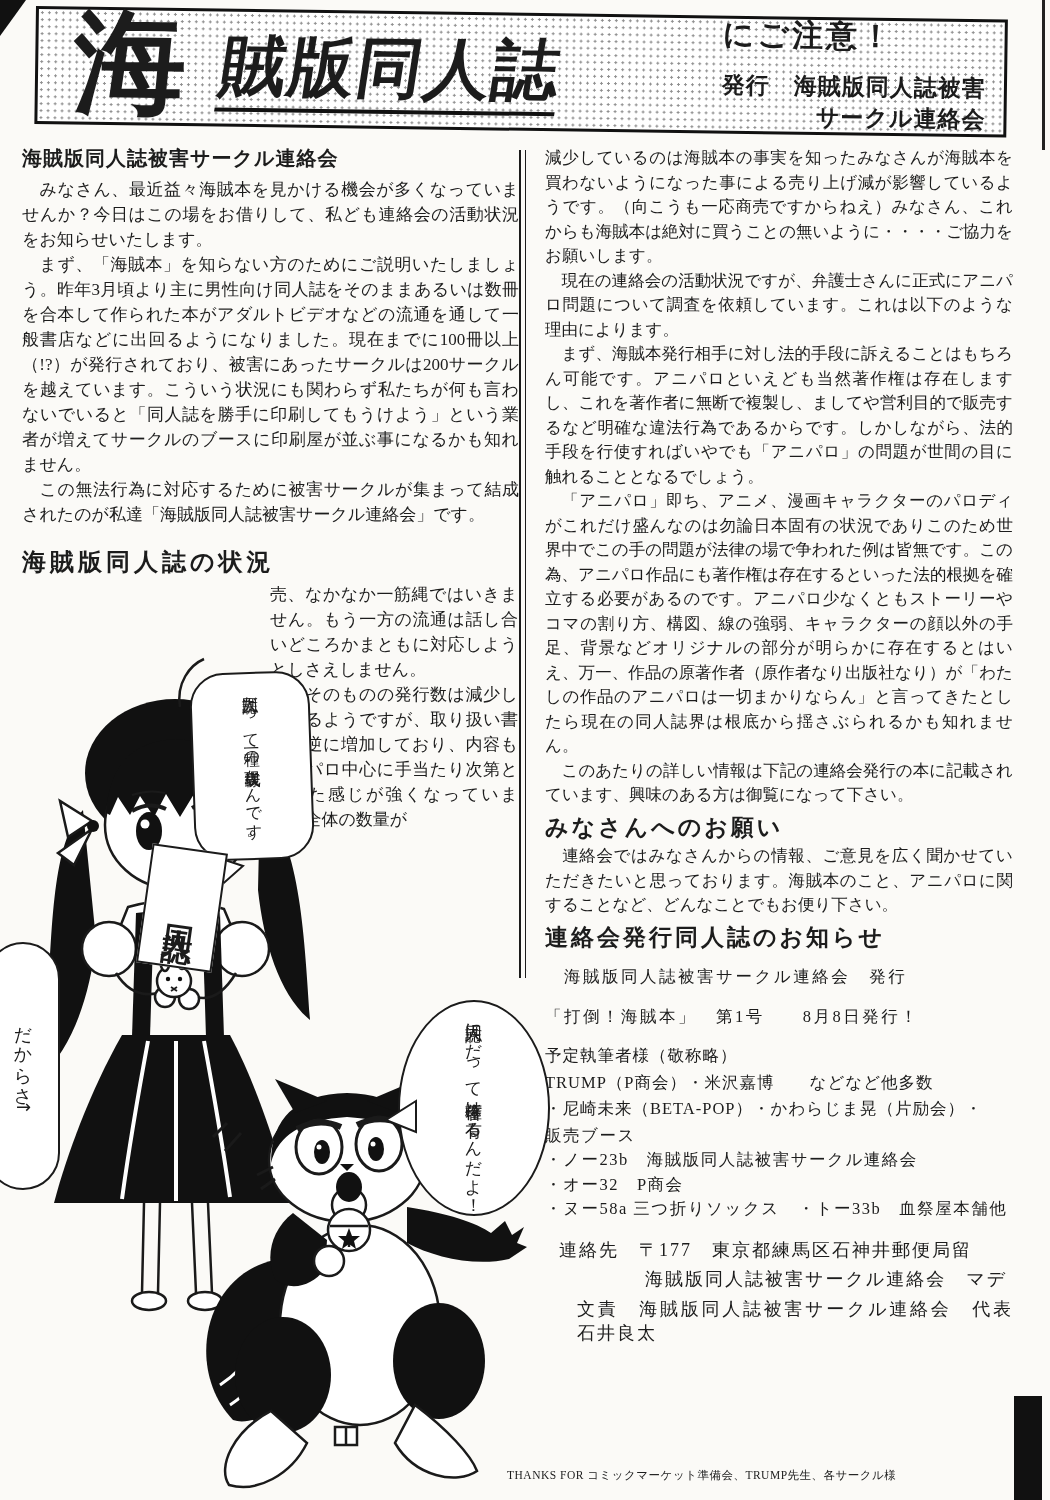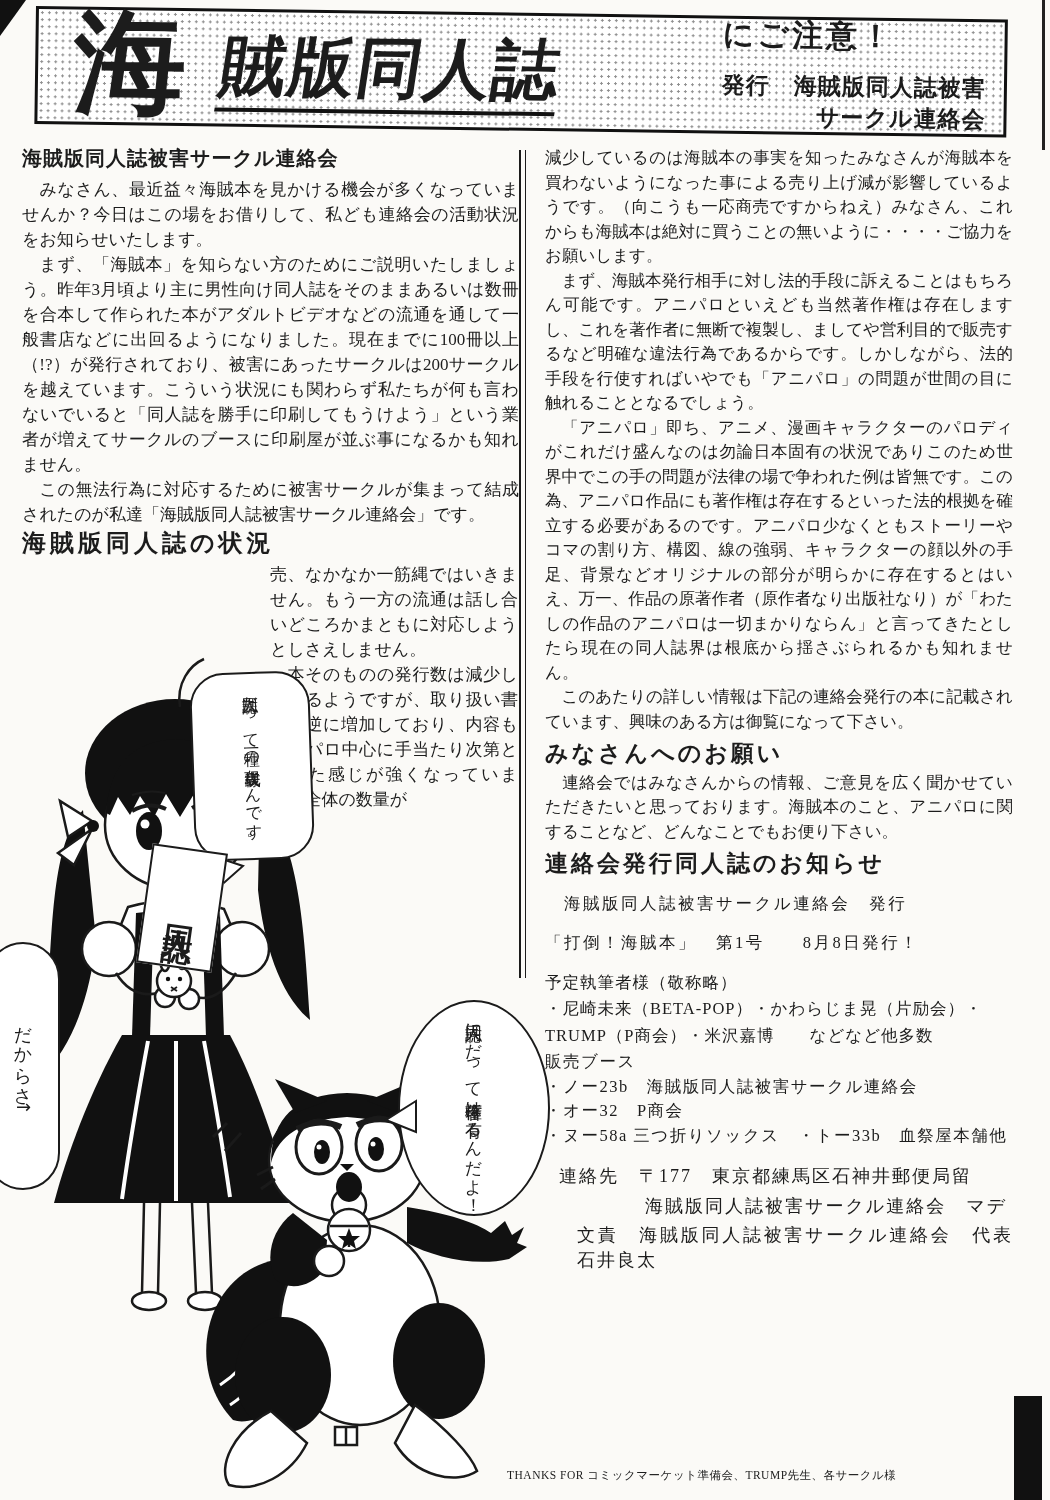--- a/index.html
+++ b/index.html
@@ -25,21 +25,21 @@
   }
   .header-right{margin-left:auto;text-align:left;margin-top:-4px;}
   .header-warning{font-size:31px;font-weight:bold;letter-spacing:3px;margin-bottom:14px;}
   .header-pub1{font-size:23px;font-weight:bold;letter-spacing:1px;}
   .header-pub2{font-size:23px;font-weight:bold;letter-spacing:1px;text-align:right;}
   
   .col-left{left:22px;top:146px;width:497px;font-size:17px;line-height:25px;text-align:justify;}
   .col-right{left:545px;top:146px;width:468px;font-size:16.5px;line-height:24.5px;text-align:justify;}
   .col-left p,.col-right p{margin:0;}
   .h-small{font-size:20px;font-weight:bold;letter-spacing:1px;margin:0 0 6px 0;}
-  .h-mid{font-size:24px;font-weight:bold;letter-spacing:4px;margin:4px 0 6px 0;}
+  .h-mid{font-size:24px;font-weight:bold;letter-spacing:4px;margin:24px 0 6px 0;font-family:Liberation Mono, monospace;}
   .h-right{font-size:23px;font-weight:bold;letter-spacing:3px;margin:8px 0 4px 0;}
   .wrap-right{margin-left:248px;width:248px;}
   .divider{left:519px;top:150px;width:4px;height:828px;border-left:2px solid #1b1b1b;border-right:1px solid #1b1b1b;}
   
   .announce p{margin:15px 0;letter-spacing:2.5px;}
   .authors p{margin:2px 0;letter-spacing:1px;}
   .booth p{margin:0 0;letter-spacing:1.5px;}
   .contact{margin-top:16px;font-size:18px;letter-spacing:2px;}
   .contact p{margin:5px 0;}
   .contact .c1{margin-left:14px;}
@@ -96,34 +96,35 @@
   <div class="wrap-right">
     <p>売、なかなか一筋縄ではいきません。もう一方の流通は話し合いどころかまともに対応しようとしさえしません。</p>
     <p>　本そのものの発行数は減少しているようですが、取り扱い書店は逆に増加しており、内容もアニパロ中心に手当たり次第といった感じが強くなっています。全体の数量が</p>
   </div>
 </div>
 
 <div class="abs divider"></div>
 
 <div class="abs col-right">
   <p>減少しているのは海賊本の事実を知ったみなさんが海賊本を買わないようになった事による売り上げ減が影響しているようです。（向こうも一応商売ですからねえ）みなさん、これからも海賊本は絶対に買うことの無いように・・・・ご協力をお願いします。</p>
+  <p>　現在の連絡会の活動状況ですが、弁護士さんに正式にアニパロ問題について調査を依頼しています。これは以下のような理由によります。</p>
   <p>　まず、海賊本発行相手に対し法的手段に訴えることはもちろん可能です。アニパロといえども当然著作権は存在しますし、これを著作者に無断で複製し、ましてや営利目的で販売するなど明確な違法行為であるからです。しかしながら、法的手段を行使すればいやでも「アニパロ」の問題が世間の目に触れることとなるでしょう。</p>
   <p>　「アニパロ」即ち、アニメ、漫画キャラクターのパロディがこれだけ盛んなのは勿論日本固有の状況でありこのため世界中でこの手の問題が法律の場で争われた例は皆無です。この為、アニパロ作品にも著作権は存在するといった法的根拠を確立する必要があるのです。アニパロ少なくともストーリーやコマの割り方、構図、線の強弱、キャラクターの顔以外の手足、背景などオリジナルの部分が明らかに存在するとはいえ、万一、作品の原著作者（原作者なり出版社なり）が「わたしの作品のアニパロは一切まかりならん」と言ってきたとしたら現在の同人誌界は根底から揺さぶられるかも知れません。</p>
   <p>　このあたりの詳しい情報は下記の連絡会発行の本に記載されています、興味のある方は御覧になって下さい。</p>
   <div class="h-right">みなさんへのお願い</div>
   <p>　連絡会ではみなさんからの情報、ご意見を広く聞かせていただきたいと思っております。海賊本のこと、アニパロに関することなど、どんなことでもお便り下さい。</p>
   <div class="h-right">連絡会発行同人誌のお知らせ</div>
   <div class="announce">
     <p>　海賊版同人誌被害サークル連絡会　発行</p>
     <p>「打倒！海賊本」　第1号　　8月8日発行！</p>
   </div>
   <div class="authors">
     <p>予定執筆者様（敬称略）</p>
+    <p>TRUMP（P商会）・米沢嘉博　　などなど他多数</p>
     <p>・尼崎未来（BETA-POP）・かわらじま晃（片励会）・</p>
-    <p>TRUMP（P商会）・米沢嘉博　　などなど他多数</p>
   </div>
   <div class="booth">
     <p>販売ブース</p>
     <p>・ノー23b　海賊版同人誌被害サークル連絡会</p>
     <p>・オー32　P商会</p>
     <p>・ヌー58a 三つ折りソックス　・トー33b　血祭屋本舗他</p>
   </div>
   <div class="contact">
     <p class="c1">連絡先　〒177　東京都練馬区石神井郵便局留</p>
     <p class="c2">海賊版同人誌被害サークル連絡会　マデ</p>

